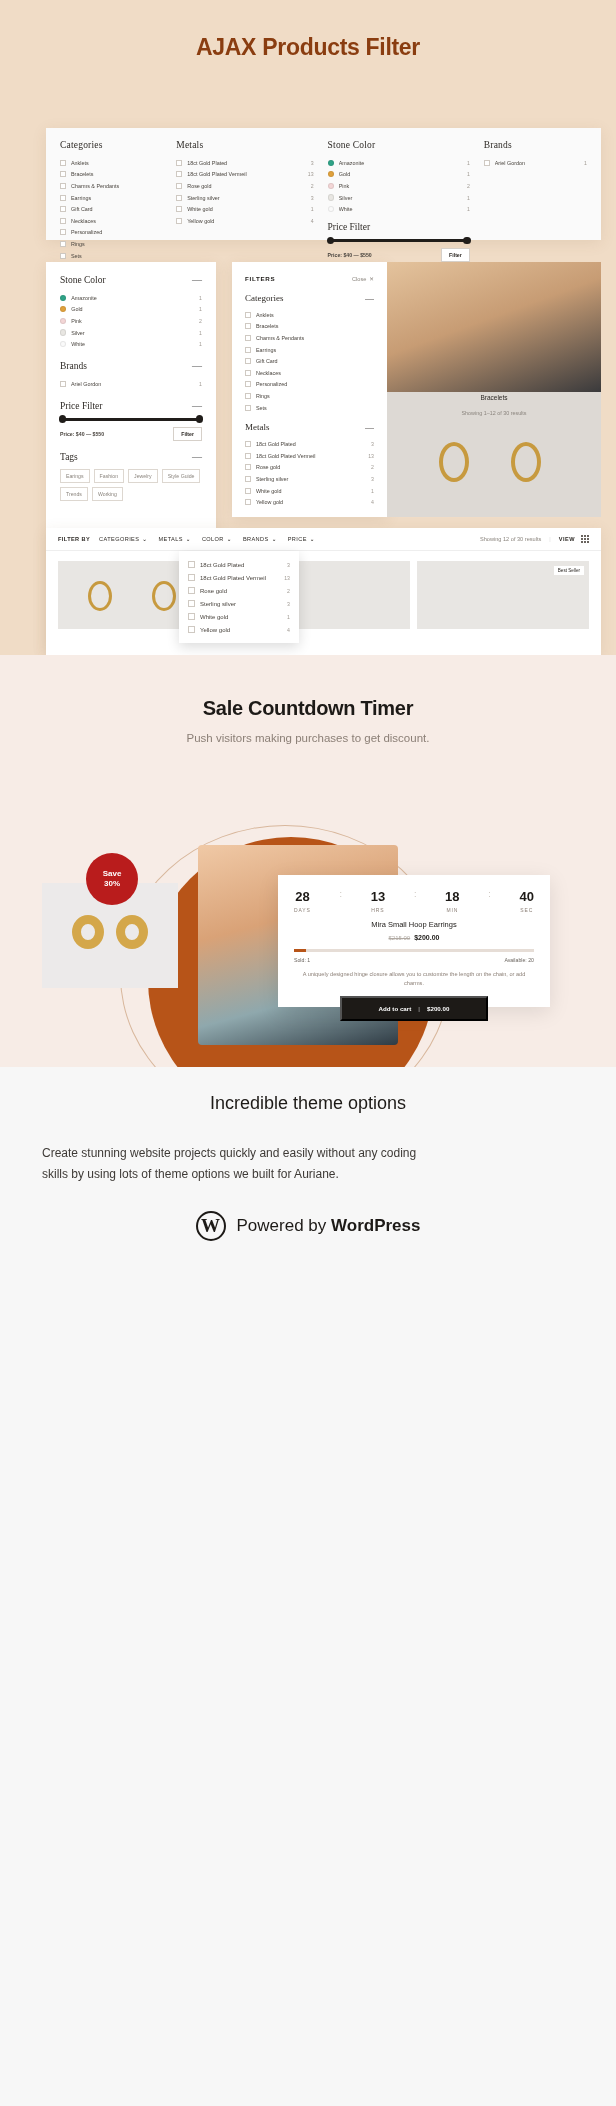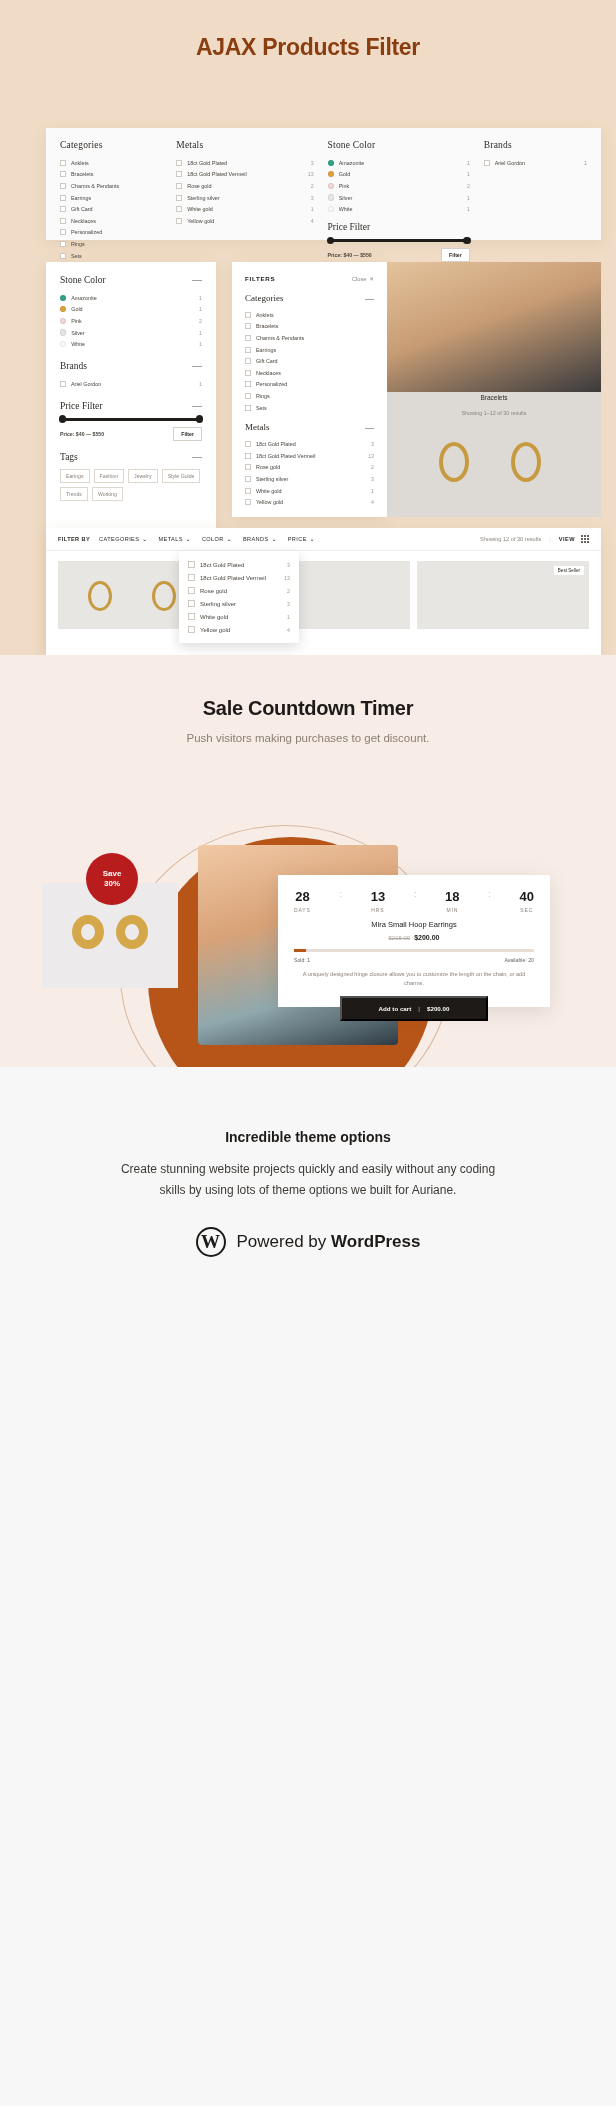--- a/index.html
+++ b/index.html
@@ -97,22 +97,22 @@
   #stockbar{height:2.6px;background:#e6ddd6;margin-top:8px;position:relative;}
   #stockbar i{position:absolute;left:0;top:0;height:100%;width:5%;background:#b75418;}
   #stockrow{display:flex;justify-content:space-between;font-size:5.2px;color:#6a645e;margin-top:5px;}
   #pdesc{font-size:5.6px;color:#8b7f76;text-align:center;line-height:1.65;margin-top:7px;}
   #atcwrap{display:flex;justify-content:center;margin-top:8px;}
   #atc{background:#1d1a17;color:#fff;font-size:6.2px;font-weight:700;padding:7px 0;width:148px;display:flex;align-items:center;justify-content:center;gap:7px;}
   #atc span.d{opacity:.45;}
 
   
   #sec-theme{background:#f7f7f7;height:1039px;}
-  #sec-theme .h1{font-size:14px;font-weight:700;color:#1d1a17;text-align:center;padding-top:62px;}
-  #sec-theme .sub{font-size:12px;color:#3e3a36;text-align:center;margin-top:14px;line-height:1.75;padding:0 42px;}
+  #sec-theme .h1{font-size:18px;font-weight:400;color:#1d1a17;text-align:center;padding-top:26px;}
+  #sec-theme .sub{font-size:12px;color:#3e3a36;margin-top:29px;line-height:1.75;padding:0 42px;}
   #wpbar{display:flex;align-items:center;justify-content:center;gap:11px;margin-top:26px;}
   #wplogo{width:30px;height:30px;border-radius:50%;border:2px solid #1d1a17;display:flex;align-items:center;justify-content:center;font-family:"Liberation Serif",serif;font-size:19px;font-weight:700;color:#1d1a17;}
   #wptxt{font-size:17px;color:#1d1a17;}
   #wptxt b{font-weight:700;}
 </style>
 </head>
 <body>
 
 <section class="sec" id="sec-ajax">
   <div class="h1">AJAX Products Filter</div>

